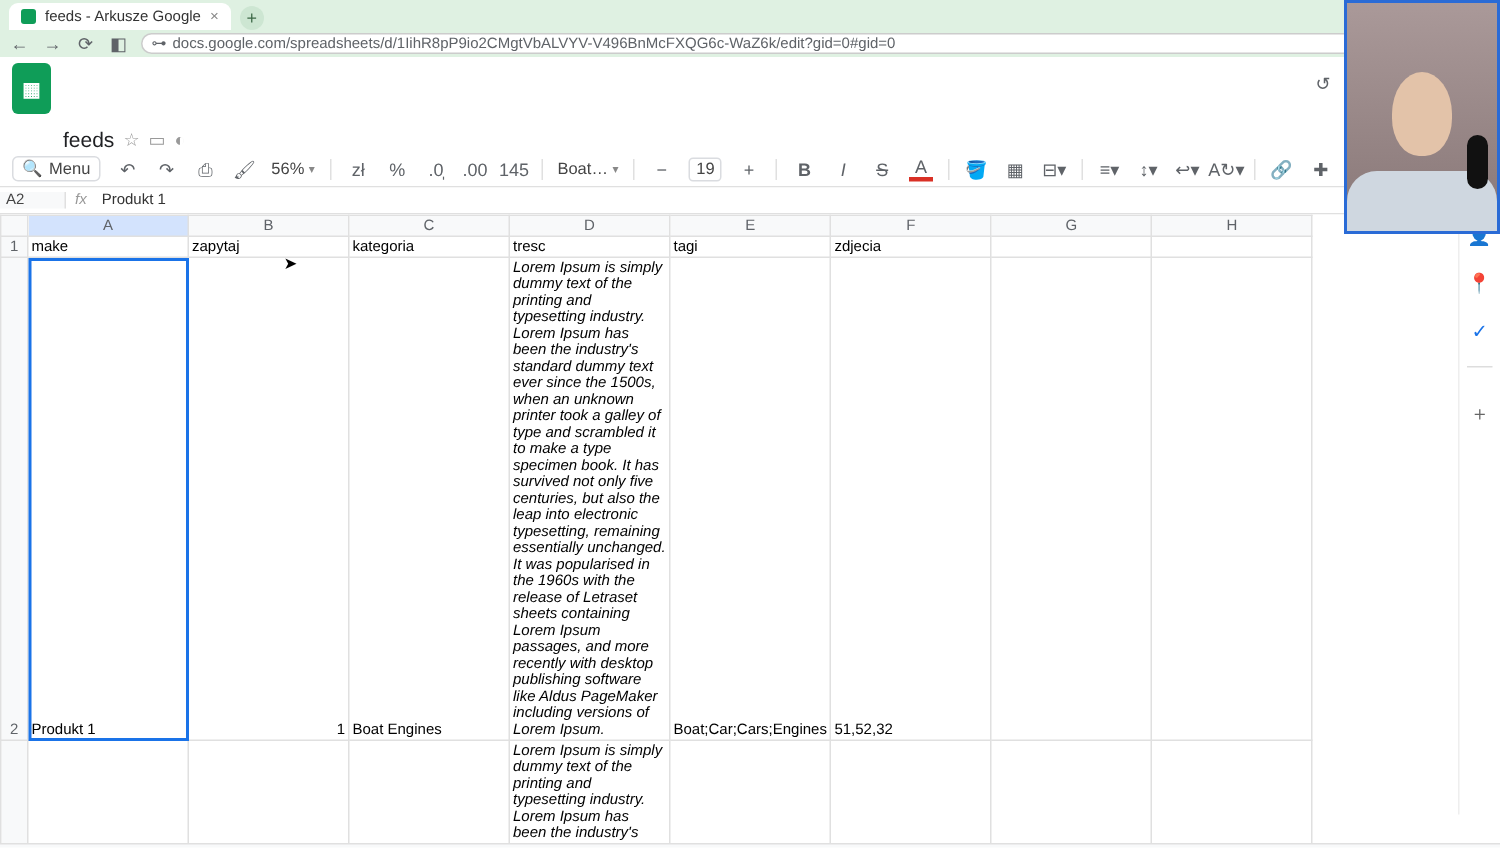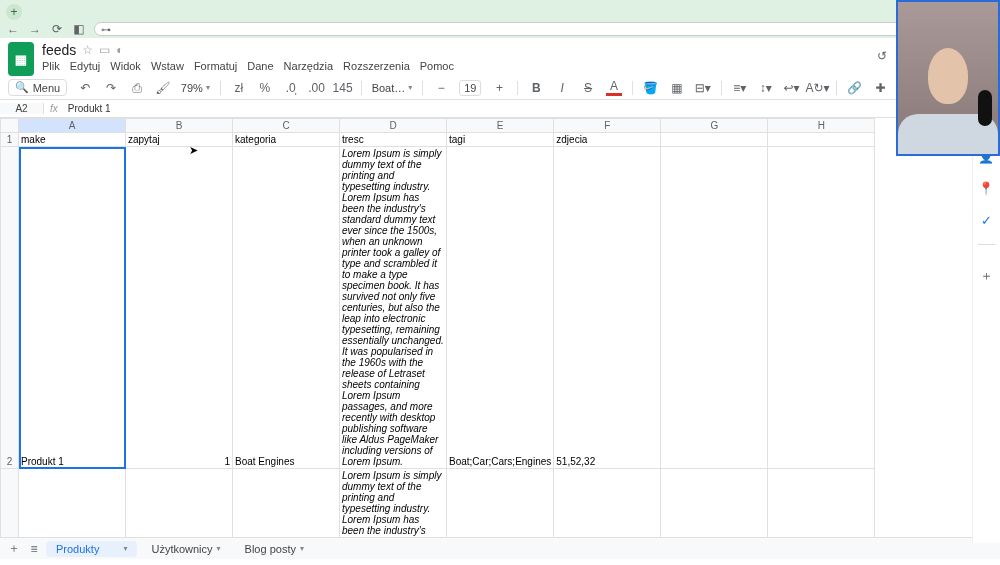--- a/index.html
+++ b/index.html
@@ -11,37 +11,37 @@
   .tab .favicon { width: 10px; height: 10px; background: #0f9d58; border-radius: 2px; }
   .newtab { width: 16px; height: 16px; border-radius: 50%; background: #cde6d2; display:flex;align-items:center;justify-content:center;color:#3c6846;font-size:12px;}
   .addr-row { display: flex; align-items: center; height: 18px; gap: 8px; padding: 0 6px; }
   .nav-btn { width: 14px; height: 14px; color:#5f6368; display:flex;align-items:center;justify-content:center; font-size:12px;}
   .url-bar { flex: 1; background:#fff; border:1px solid #ccc; border-radius: 10px; height: 14px; display:flex; align-items:center; padding:0 6px; color:#5f6368; font-size:10px; gap:4px;}
   .addr-icons { display:flex; gap:8px; align-items:center; }
   .addr-icons span { width:14px;height:14px;display:flex;align-items:center;justify-content:center;color:#666;font-size:11px;}
   
   .sheets-head { display:flex; align-items:flex-start; padding:4px 8px 0 8px; background:#fff; gap:8px;}
   .sheets-logo { width:26px;height:34px;background:#0f9d58;border-radius:4px;display:flex;align-items:center;justify-content:center;color:#fff;font-weight:bold;font-size:13px;}
-  .title-col { display:flex; flex-direction:column; gap:2px; }
+  .title-col { display:flex; flex-direction:column; gap:2px;margin-top:43px; }
   .title-row { display:flex; align-items:center; gap:6px; font-size:14px; color:#202124; font-weight:500;}
   .star,.folder{font-size:12px;color:#999;}
   .menubar { display:flex; gap:10px; font-size:11px; color:#444;}
   .menubar span{cursor:pointer;}
   .head-spacer{flex:1;}
   .head-icons{display:flex;gap:14px;align-items:center;padding-top:4px;}
   .collab-btn{background:#c2e7ff;border-radius:20px;width:28px;height:20px;display:flex;align-items:center;justify-content:center;color:#0b57d0;font-size:11px;}
   
   .toolbar { display:flex; align-items:center; gap:10px; padding:4px 8px; background:#fff; border-bottom:1px solid #e0e0e0; height:24px;}
   .tbtn{width:16px;height:16px;display:flex;align-items:center;justify-content:center;color:#5f6368;font-size:12px;}
   .menu-pill{display:flex;align-items:center;gap:4px;border:1px solid #dadce0;border-radius:4px;padding:1px 6px;font-size:11px;color:#444;}
   .sep{width:1px;height:14px;background:#e0e0e0;}
   .zoom, .font-fam, .font-size-box {font-size:11px;color:#444;display:flex;align-items:center;gap:3px;}
   .font-size-box{border:1px solid #dadce0;border-radius:3px;padding:0 4px;height:16px;}
   
-  .fx-row{display:flex;align-items:center;height:18px;border-bottom:1px solid #e0e0e0;background:#fff;text-align:center;}
+  .fx-row{display:flex;align-items:center;height:18px;border-bottom:1px solid #e0e0e0;background:#fff;}
   .name-box{width:44px;border-right:1px solid #e0e0e0;padding:0 4px;font-size:10px;color:#444;background:#f8f9fa;}
   .fx-label{padding:0 6px;color:#999;font-style:italic;font-size:10px;}
   .fx-content{font-size:10px;color:#333;padding:0 4px;}
   
   .grid-wrap{position:relative;overflow:hidden;height:calc(565px - 38px - 44px - 24px - 18px - 22px);background:#fff;}
   table.grid{border-collapse:collapse;table-layout:fixed;}
   table.grid th, table.grid td{border:1px solid #e0e0e0;font-size:10px;font-family:Arial;color:#000;vertical-align:bottom;padding:1px 2px;overflow:hidden;}
   table.grid th{background:#f8f9fa;color:#5f6368;text-align:center;font-weight:normal;height:14px;}
   .rowhead{width:18px;background:#f8f9fa!important;text-align:center;color:#5f6368;}
   .col-w{width:107px;}
@@ -61,80 +61,75 @@
   .face{position:absolute;left:50%;top:30%;transform:translateX(-50%);width:40px;height:56px;background:#e3c3a9;border-radius:50% 50% 45% 45%;}
   .shirt{position:absolute;left:0;right:0;bottom:0;height:40px;background:#cfd7e0;border-radius:20px 20px 0 0;}
   .mic{position:absolute;right:6px;bottom:28px;width:14px;height:36px;background:#111;border-radius:7px;}
   .cursor{position:absolute;font-size:11px;color:#000;pointer-events:none;}
 </style>
 </head>
 <body>
 
 <div class="browser">
   <div class="tab-strip">
+    <div class="tab">
+      <span class="favicon"></span>
+      <span>feeds - Arkusze Google</span>
+      <span style="margin-left:auto;color:#888;">×</span>
+    </div>
     <div class="newtab">+</div>
   </div>
   <div class="addr-row">
     <span class="nav-btn">←</span>
     <span class="nav-btn">→</span>
     <span class="nav-btn">⟳</span>
     <span class="nav-btn">◧</span>
     <div class="url-bar">
       <span>⊶</span>
+      <span>docs.google.com/spreadsheets/d/1IihR8pP9io2CMgtVbALVYV-V496BnMcFXQG6c-WaZ6k/edit?gid=0#gid=0</span>
     </div>
     <div class="addr-icons">
       <span style="color:#666;">☆</span>
       <span style="color:#0a7;">▦</span>
       <span style="color:#f90;">᚛</span>
       <span style="background:#7a4ad1;color:#fff;border-radius:50%;">●</span>
     </div>
   </div>
 </div>
 
 <div class="sheets-head">
   <div class="sheets-logo">▦</div>
   <div class="title-col">
     <div class="title-row">
       <span>feeds</span>
       <span class="star">☆</span>
       <span class="folder">▭</span>
       <span class="folder">◐</span>
     </div>
-    <div class="menubar">
-      <span>Plik</span>
-      <span>Edytuj</span>
-      <span>Widok</span>
-      <span>Wstaw</span>
-      <span>Formatuj</span>
-      <span>Dane</span>
-      <span>Narzędzia</span>
-      <span>Rozszerzenia</span>
-      <span>Pomoc</span>
-    </div>
   </div>
   <div class="head-spacer"></div>
   <div class="head-icons">
     <span class="tbtn">↺</span>
     <span class="tbtn">▢</span>
     <span class="tbtn">▣▾</span>
     <div class="collab-btn">🔒</div>
   </div>
 </div>
 
 <div class="toolbar">
   <span class="menu-pill">
       <span>🔍</span>
       <span>Menu</span>
     </span>
   <span class="tbtn">↶</span>
   <span class="tbtn">↷</span>
   <span class="tbtn">⎙</span>
   <span class="tbtn">🖌</span>
   <span class="zoom">
-      <span>79%</span>
+      <span>56%</span>
       <span class="caret">▾</span>
     </span>
   <div class="sep"></div>
   <span class="tbtn">zł</span>
   <span class="tbtn">%</span>
   <span class="tbtn">.0̩</span>
   <span class="tbtn">.00</span>
   <span class="tbtn">145</span>
   <div class="sep"></div>
   <span class="font-fam">

